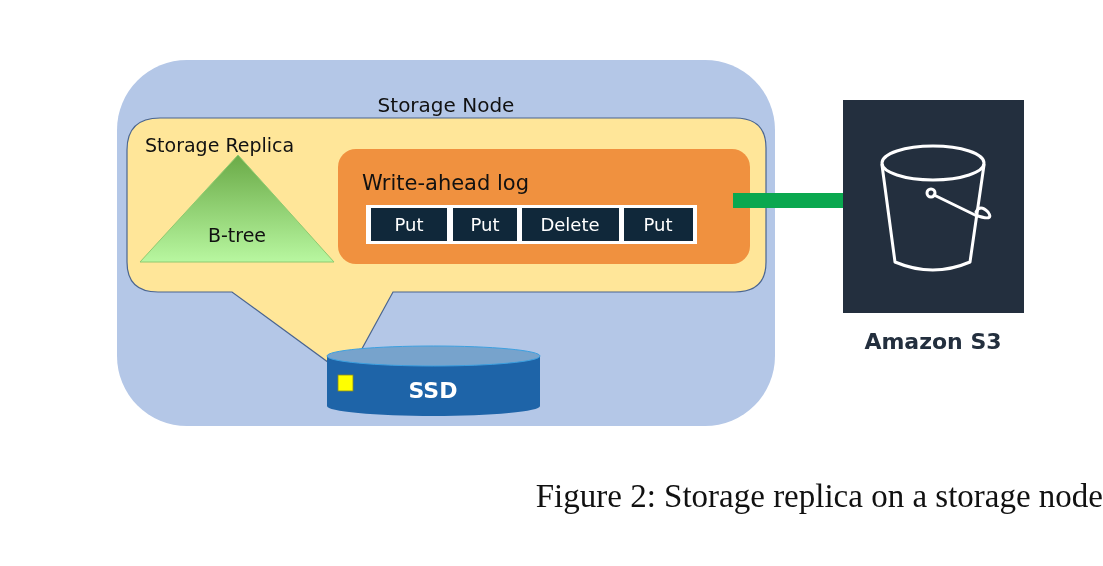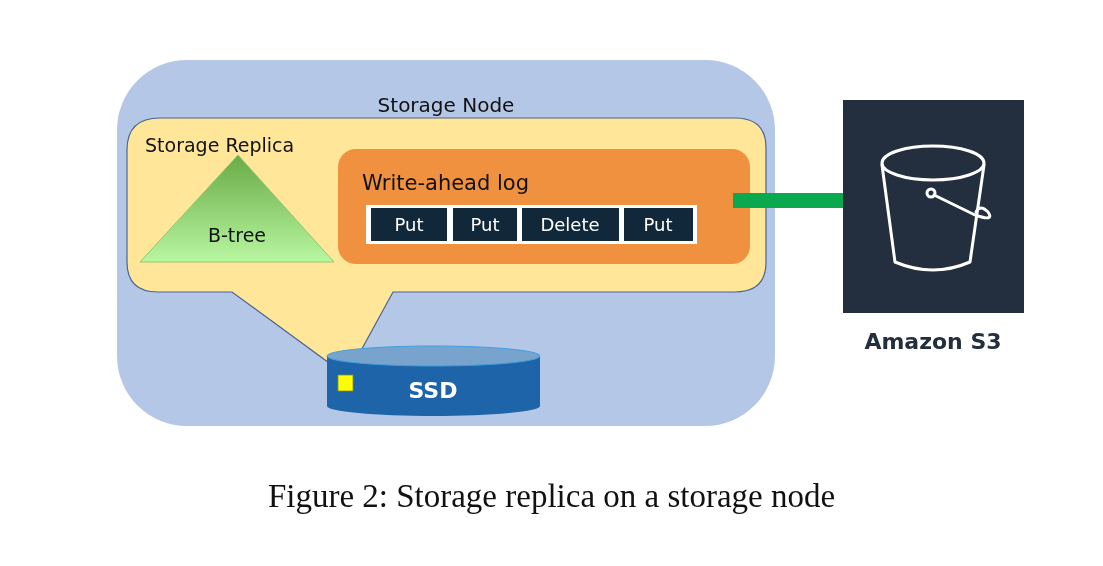--- a/index.html
+++ b/index.html
@@ -1,19 +1,19 @@
 <!DOCTYPE html>
 <html><head>
 <meta charset="utf-8">
 <style>
   html, body { margin:0; padding:0; background:#ffffff; }
   body { width:1103px; height:566px; position:relative; overflow:hidden; font-family:"DejaVu Sans", sans-serif; }
   svg { position:absolute; left:0; top:0; }
   .lbl { font-family:"DejaVu Sans", sans-serif; }
-  .caption { position:absolute; left:0; width:1103px; top:478px; text-align:center;
+  .caption { position:absolute; left:0; width:1103px; top:478px; text-align:right;
     font-family:"Liberation Serif", serif; font-size:33px; color:#111; }
 </style>
 </head>
 <body>
 
 <svg width="1103" height="566" viewBox="0 0 1103 566">
   <defs>
     <linearGradient id="treeGrad" x1="0" y1="0" x2="0" y2="1">
       <stop offset="0" stop-color="#6aaa47"></stop>
       <stop offset="1" stop-color="#b8f7a0"></stop>

